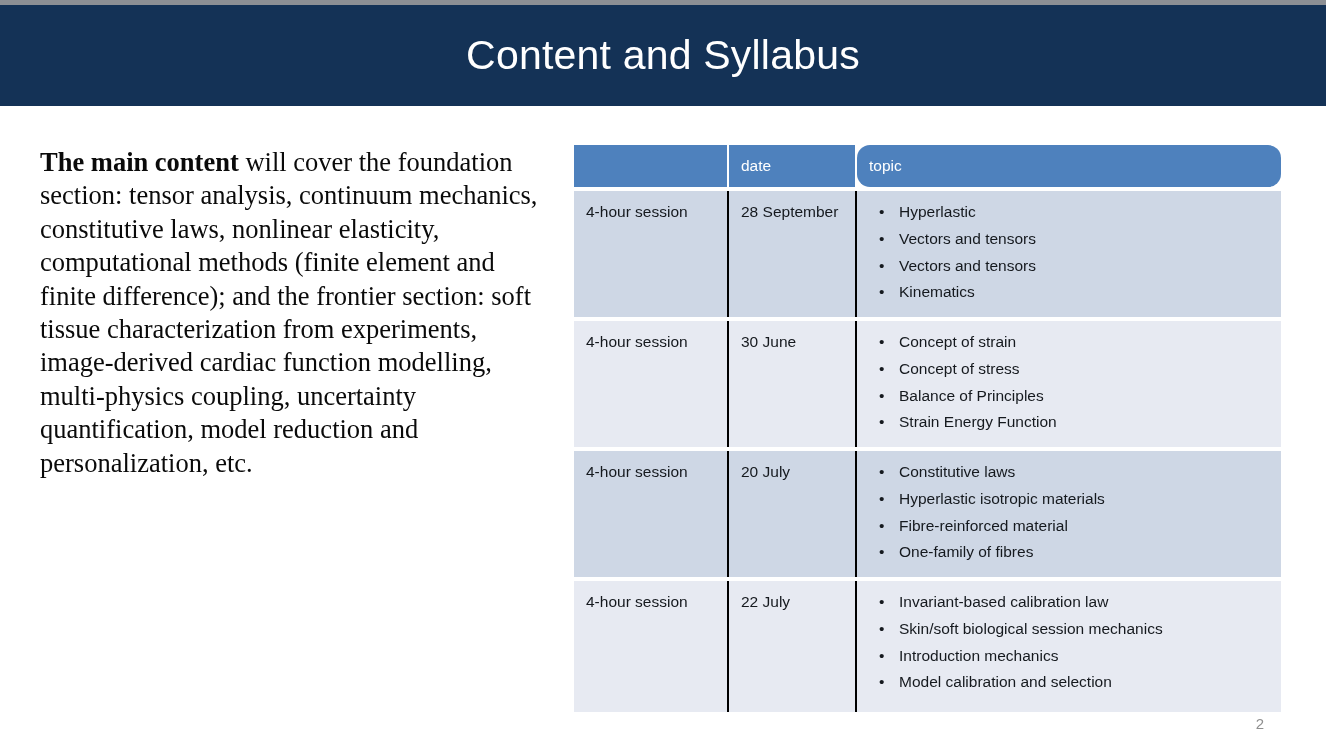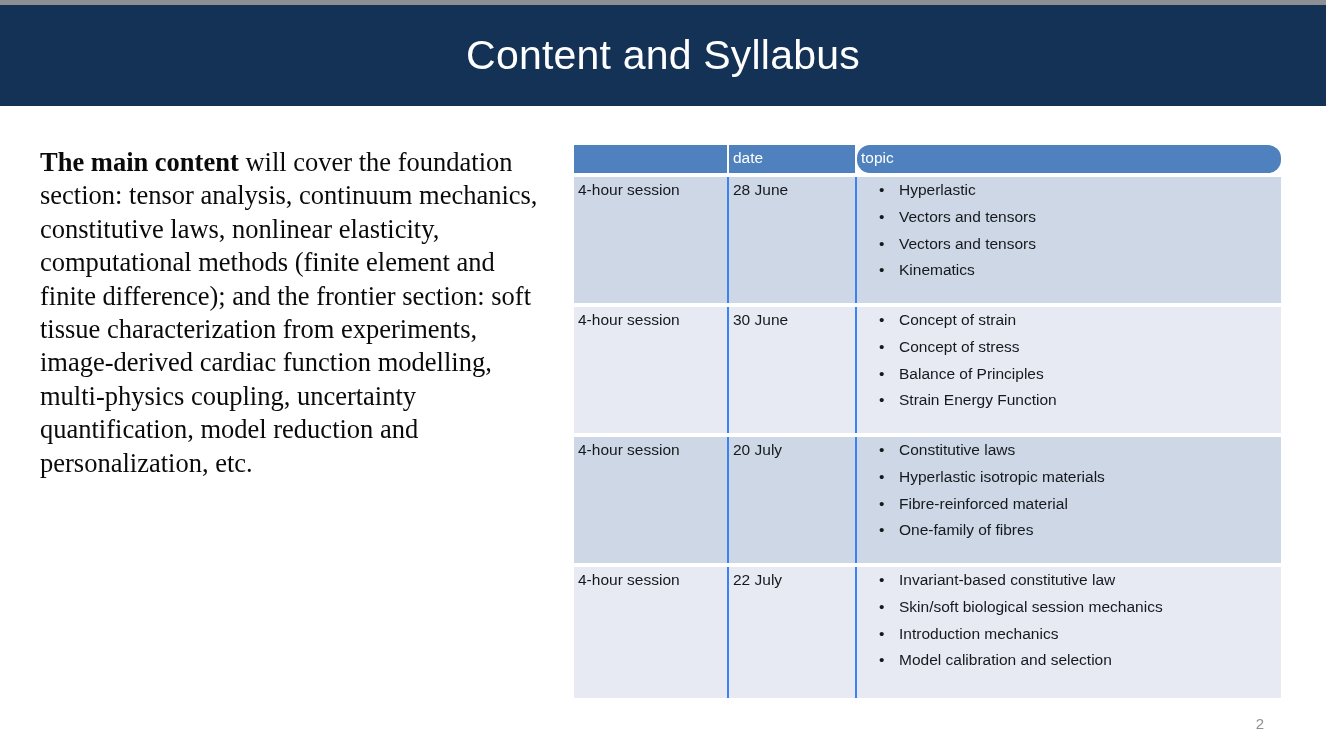--- a/index.html
+++ b/index.html
@@ -68,21 +68,21 @@
   
   .schedule-table {
     position: absolute;
     left: 574px;
     top: 145px;
     width: 707px;
     border-collapse: separate;
     border-spacing: 0;
   }
   .schedule-table td, .schedule-table th {
-    padding: 4px;
+    padding: 12px;
     vertical-align: top;
   }
 
   .col-session { width: 155px; }
   .col-date    { width: 128px; }
   .col-topic   { width: 424px; }
 
   
   .hdr-cell {
     background: #4e81bd;
@@ -102,21 +102,21 @@
 
   
   .row-gap td { height: 4px; background: #ffffff; padding: 0; }
 
   .cell {
     font-family: "Liberation Sans", sans-serif;
     font-size: 15.5px;
     color: #15191e;
     padding: 11px 0 11px 9px;
     box-sizing: border-box;
-    border-right: 2px solid #3b82f6;
+    border-right: 2px solid #000000;
     line-height: 1.1;
   }
   .cell.topic {
     border-right: none;
     padding-left: 0;
   }
   .band-dark .cell { background: #ced7e5; }
   .band-light .cell { background: #e7eaf2; }
 
   .row-h-tall  .cell { height: 126px; }
@@ -180,21 +180,21 @@
       <th class="hdr-cell">date</th>
       <th class="hdr-cell last">topic</th>
     </tr>
     <tr class="hdr-spacer-row">
         <td colspan="3"></td>
       </tr>
   </thead>
   <tbody>
     <tr class="band-dark row-h-tall">
       <td class="cell">4-hour session</td>
-      <td class="cell">28 June</td>
+      <td class="cell">28 September</td>
       <td class="cell topic">
         <ul class="topic-list">
           <li><span class="topic-bullet">•</span><span>Hyperlastic</span></li>
           <li><span class="topic-bullet">•</span><span>Vectors and tensors</span></li>
           <li><span class="topic-bullet">•</span><span>Vectors and tensors</span></li>
           <li><span class="topic-bullet">•</span><span>Kinematics</span></li>
         </ul>
       </td>
     </tr>
     <tr class="row-gap">
@@ -231,21 +231,21 @@
     </tr>
     <tr class="row-gap">
         <td colspan="3"></td>
       </tr>
 
     <tr class="band-light row-h-last">
       <td class="cell">4-hour session</td>
       <td class="cell">22 July</td>
       <td class="cell topic">
         <ul class="topic-list">
-          <li><span class="topic-bullet">•</span><span>Invariant-based constitutive law</span></li>
+          <li><span class="topic-bullet">•</span><span>Invariant-based calibration law</span></li>
           <li><span class="topic-bullet">•</span><span>Skin/soft biological session mechanics</span></li>
           <li><span class="topic-bullet">•</span><span>Introduction mechanics</span></li>
           <li><span class="topic-bullet">•</span><span>Model calibration and selection</span></li>
         </ul>
       </td>
     </tr>
   </tbody>
 </table>
 
 <div class="page-number">2</div>

